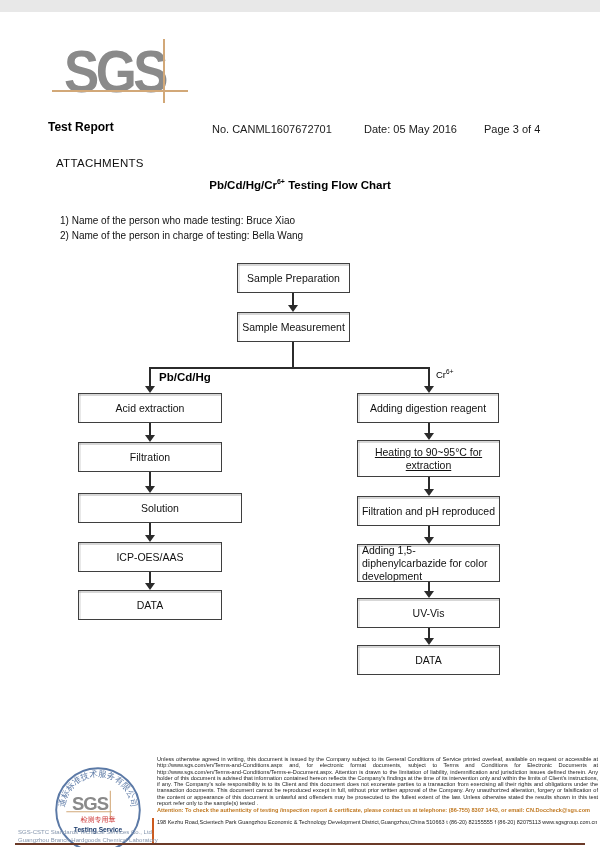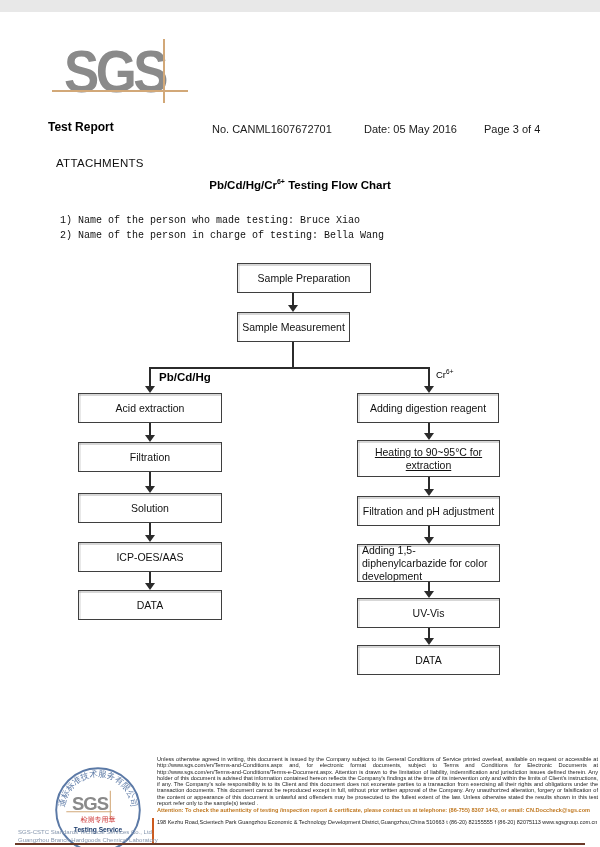--- a/index.html
+++ b/index.html
@@ -22,34 +22,34 @@
 
   .hdr-title { position:absolute; left:48px; top:108px; font-size:12px; font-weight:bold; color:#000; }
   .hdr-no    { position:absolute; left:212px; top:111px; font-size:11px; }
   .hdr-date  { position:absolute; left:364px; top:111px; font-size:11px; }
   .hdr-page  { position:absolute; left:484px; top:111px; font-size:11px; }
 
   .attachments { position:absolute; left:56px; top:145px; font-size:11.5px; letter-spacing:.3px; color:#111; }
   .chart-title { position:absolute; left:0; top:166px; width:600px; text-align:center; font-size:11.5px; font-weight:bold; color:#000; }
   .chart-title sup { font-size:7px; }
 
-  .notes { position:absolute; left:60px; top:202px; font-size:10px; line-height:14.5px; color:#111;font-family:Liberation Mono, monospace; }
+  .notes { position:absolute; left:60px; top:202px; font-size:10px; line-height:14.5px; color:#111; }
 
   
   .fc-box {
     position:absolute; border:1px solid #3f3f3f; background:#fff;
     display:flex; align-items:center; justify-content:center; text-align:center;
     font-size:10.5px; color:#111; line-height:13px;
     box-shadow: inset 0 2px 0 rgba(140,140,140,.35), inset 2px 0 0 rgba(140,140,140,.2);
   }
-  .n-prep { left:237px; top:251px; width:134px; height:30px; }
+  .n-prep { left:237px; top:251px; width:113px; height:30px; }
   .n-meas { left:237px; top:300px; width:113px; height:30px; }
   .n-l1 { left:78px;  top:381px; width:144px; height:30px; }
   .n-l2 { left:78px;  top:430px; width:144px; height:30px; }
-  .n-l3 { left:78px;  top:481px; width:144px; height:30px; }
+  .n-l3 { left:78px;  top:481px; width:164px; height:30px; }
   .n-l4 { left:78px;  top:530px; width:144px; height:30px; }
   .n-l5 { left:78px;  top:578px; width:144px; height:30px; }
   .n-r1 { left:357px; top:381px; width:142px; height:30px; }
   .n-r2 { left:357px; top:428px; width:143px; height:37px;text-decoration:underline; }
   .n-r3 { left:357px; top:484px; width:143px; height:30px; }
   .n-r4 { left:357px; top:532px; width:143px; height:38px; justify-content:flex-start; text-align:left; padding-left:4px; }
   .n-r5 { left:357px; top:586px; width:143px; height:30px; }
   .n-r6 { left:357px; top:633px; width:143px; height:30px; }
 
   .fc-line { position:absolute; background:#2b2b2b; }
@@ -131,21 +131,21 @@
   <div class="fc-box n-meas">Sample Measurement</div>
 
   <div class="fc-box n-l1">Acid extraction</div>
   <div class="fc-box n-l2">Filtration</div>
   <div class="fc-box n-l3">Solution</div>
   <div class="fc-box n-l4">ICP-OES/AAS</div>
   <div class="fc-box n-l5">DATA</div>
 
   <div class="fc-box n-r1">Adding digestion reagent</div>
   <div class="fc-box n-r2">Heating to 90~95°C for extraction</div>
-  <div class="fc-box n-r3">Filtration and pH adjustment</div>
+  <div class="fc-box n-r3">Filtration and pH reproduced</div>
   <div class="fc-box n-r4">Adding 1,5- diphenylcarbazide for color development</div>
   <div class="fc-box n-r5">UV-Vis</div>
   <div class="fc-box n-r6">DATA</div>
 
   <div class="fc-line ln-c1"></div>
   <div class="fc-arrow ar-c1"></div>
   <div class="fc-line ln-c2"></div>
   <div class="fc-line ln-h"></div>
   <div class="fc-line ln-ld"></div>
   <div class="fc-arrow ar-ld"></div>

